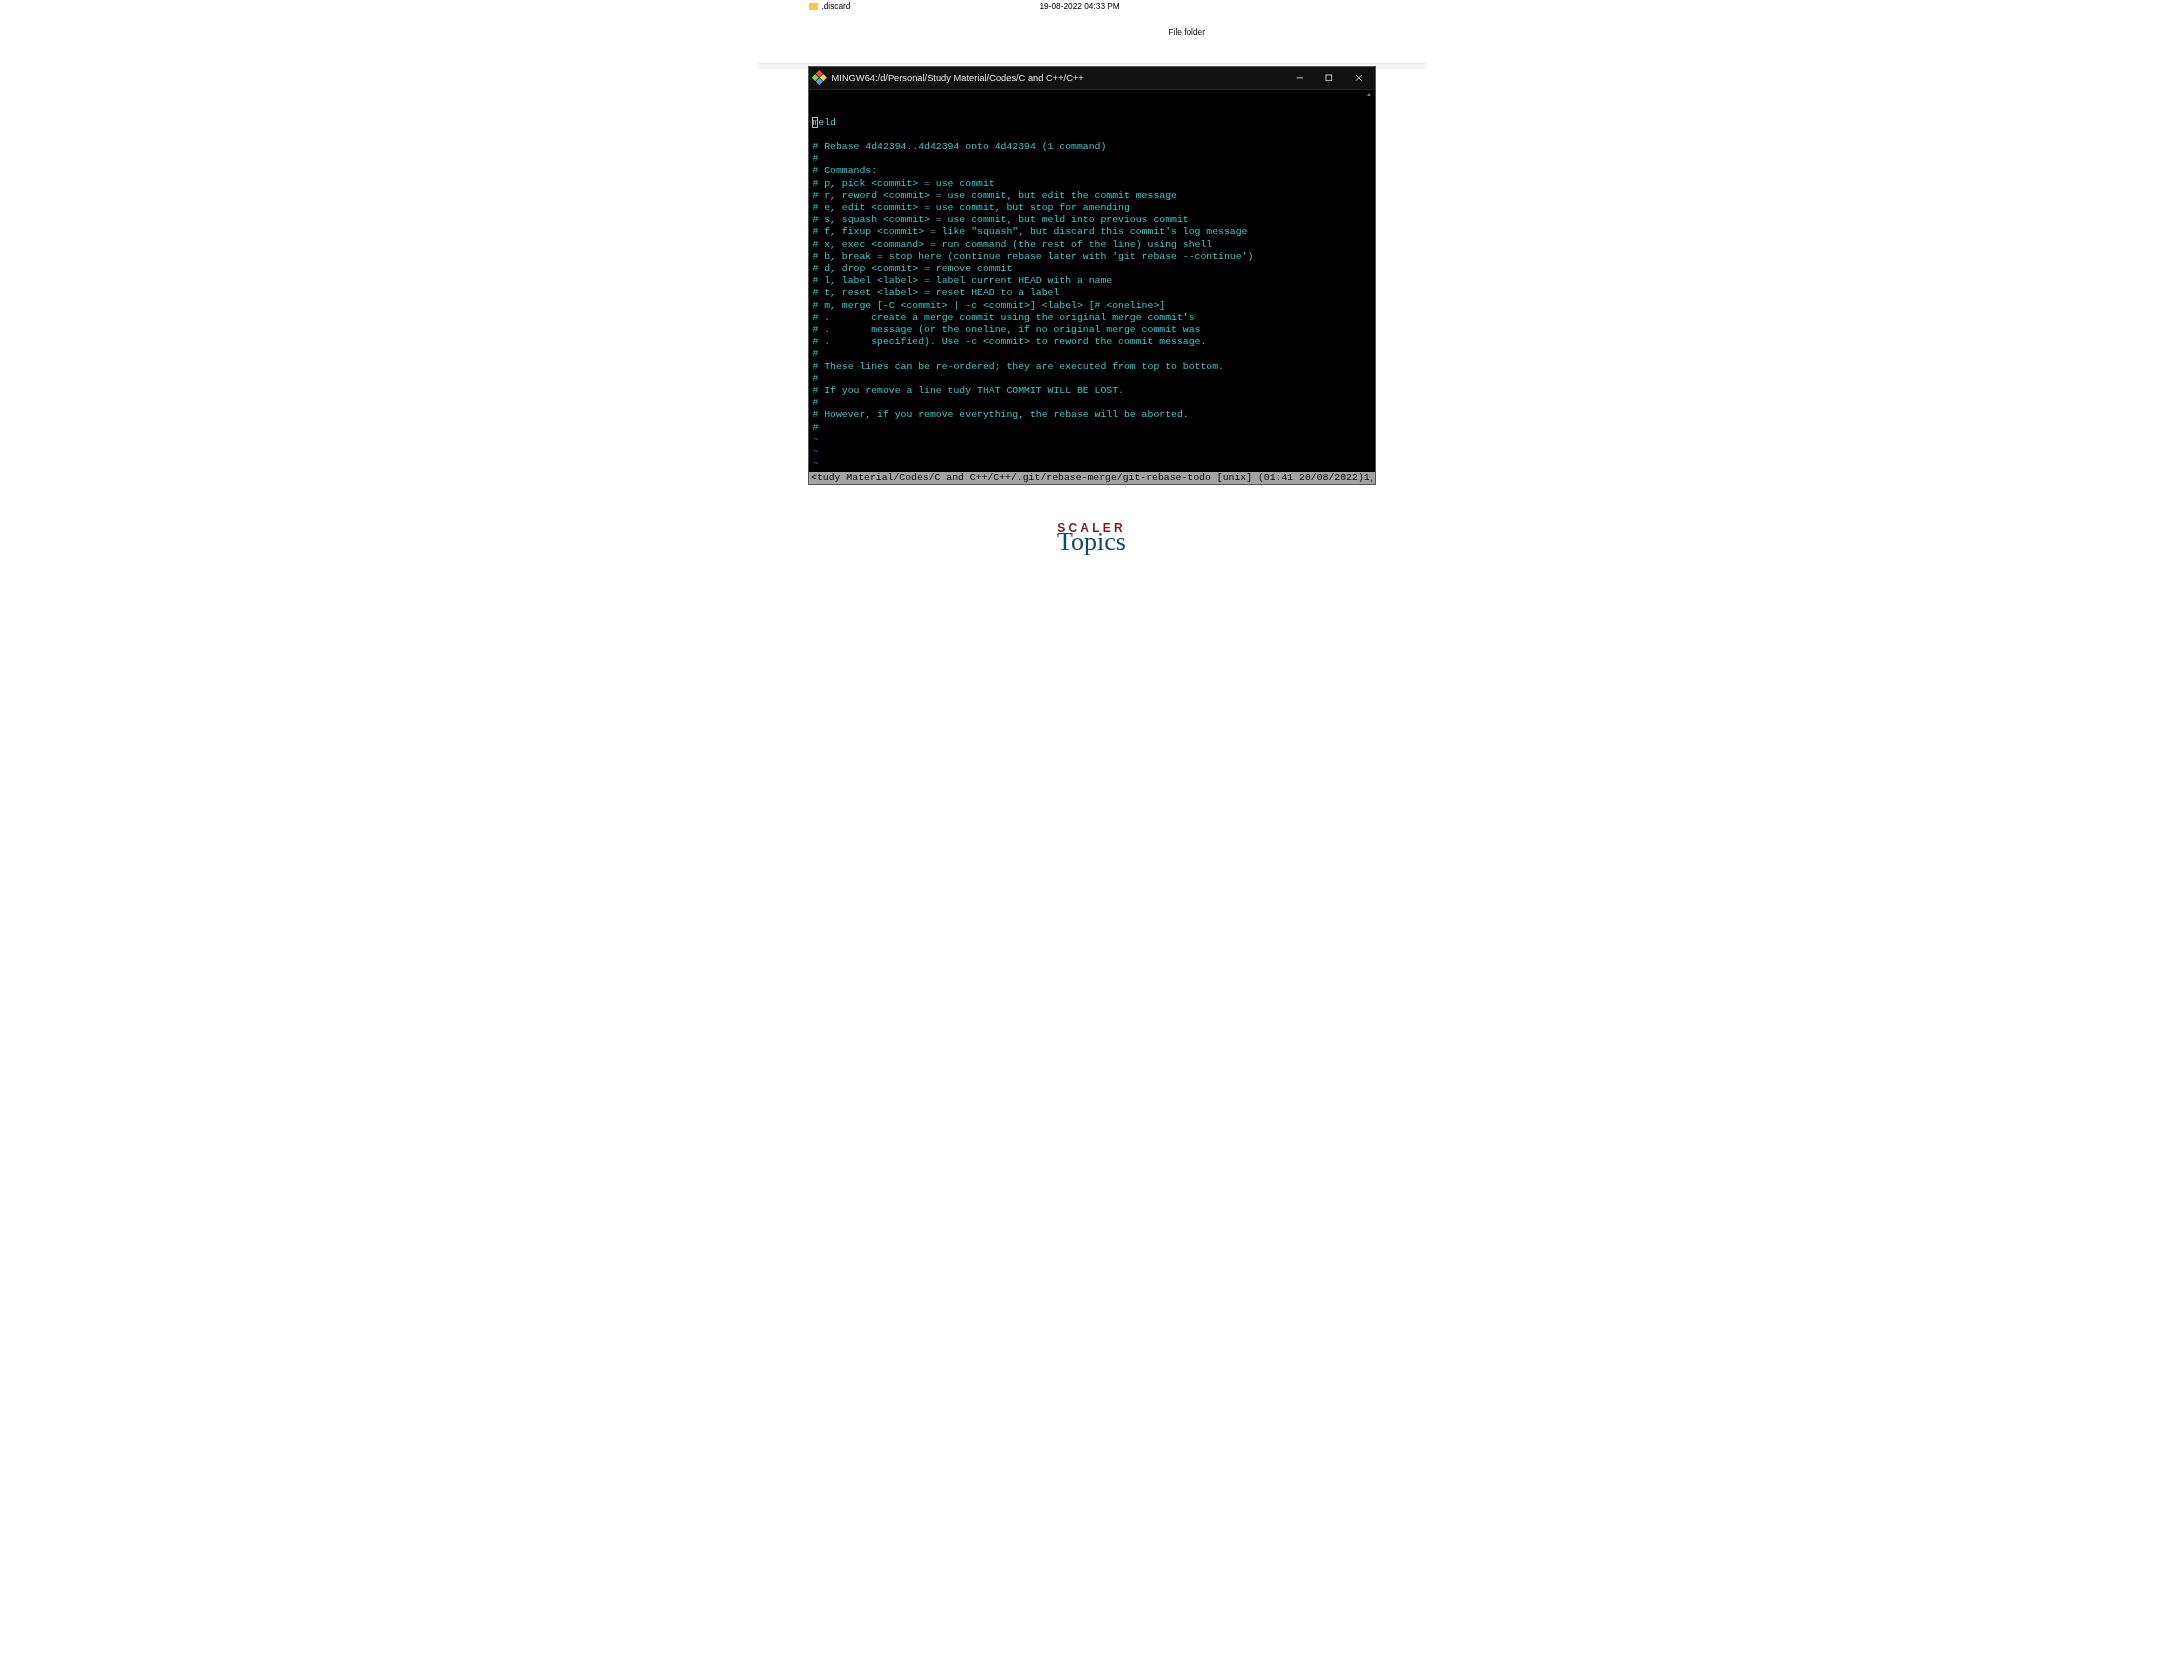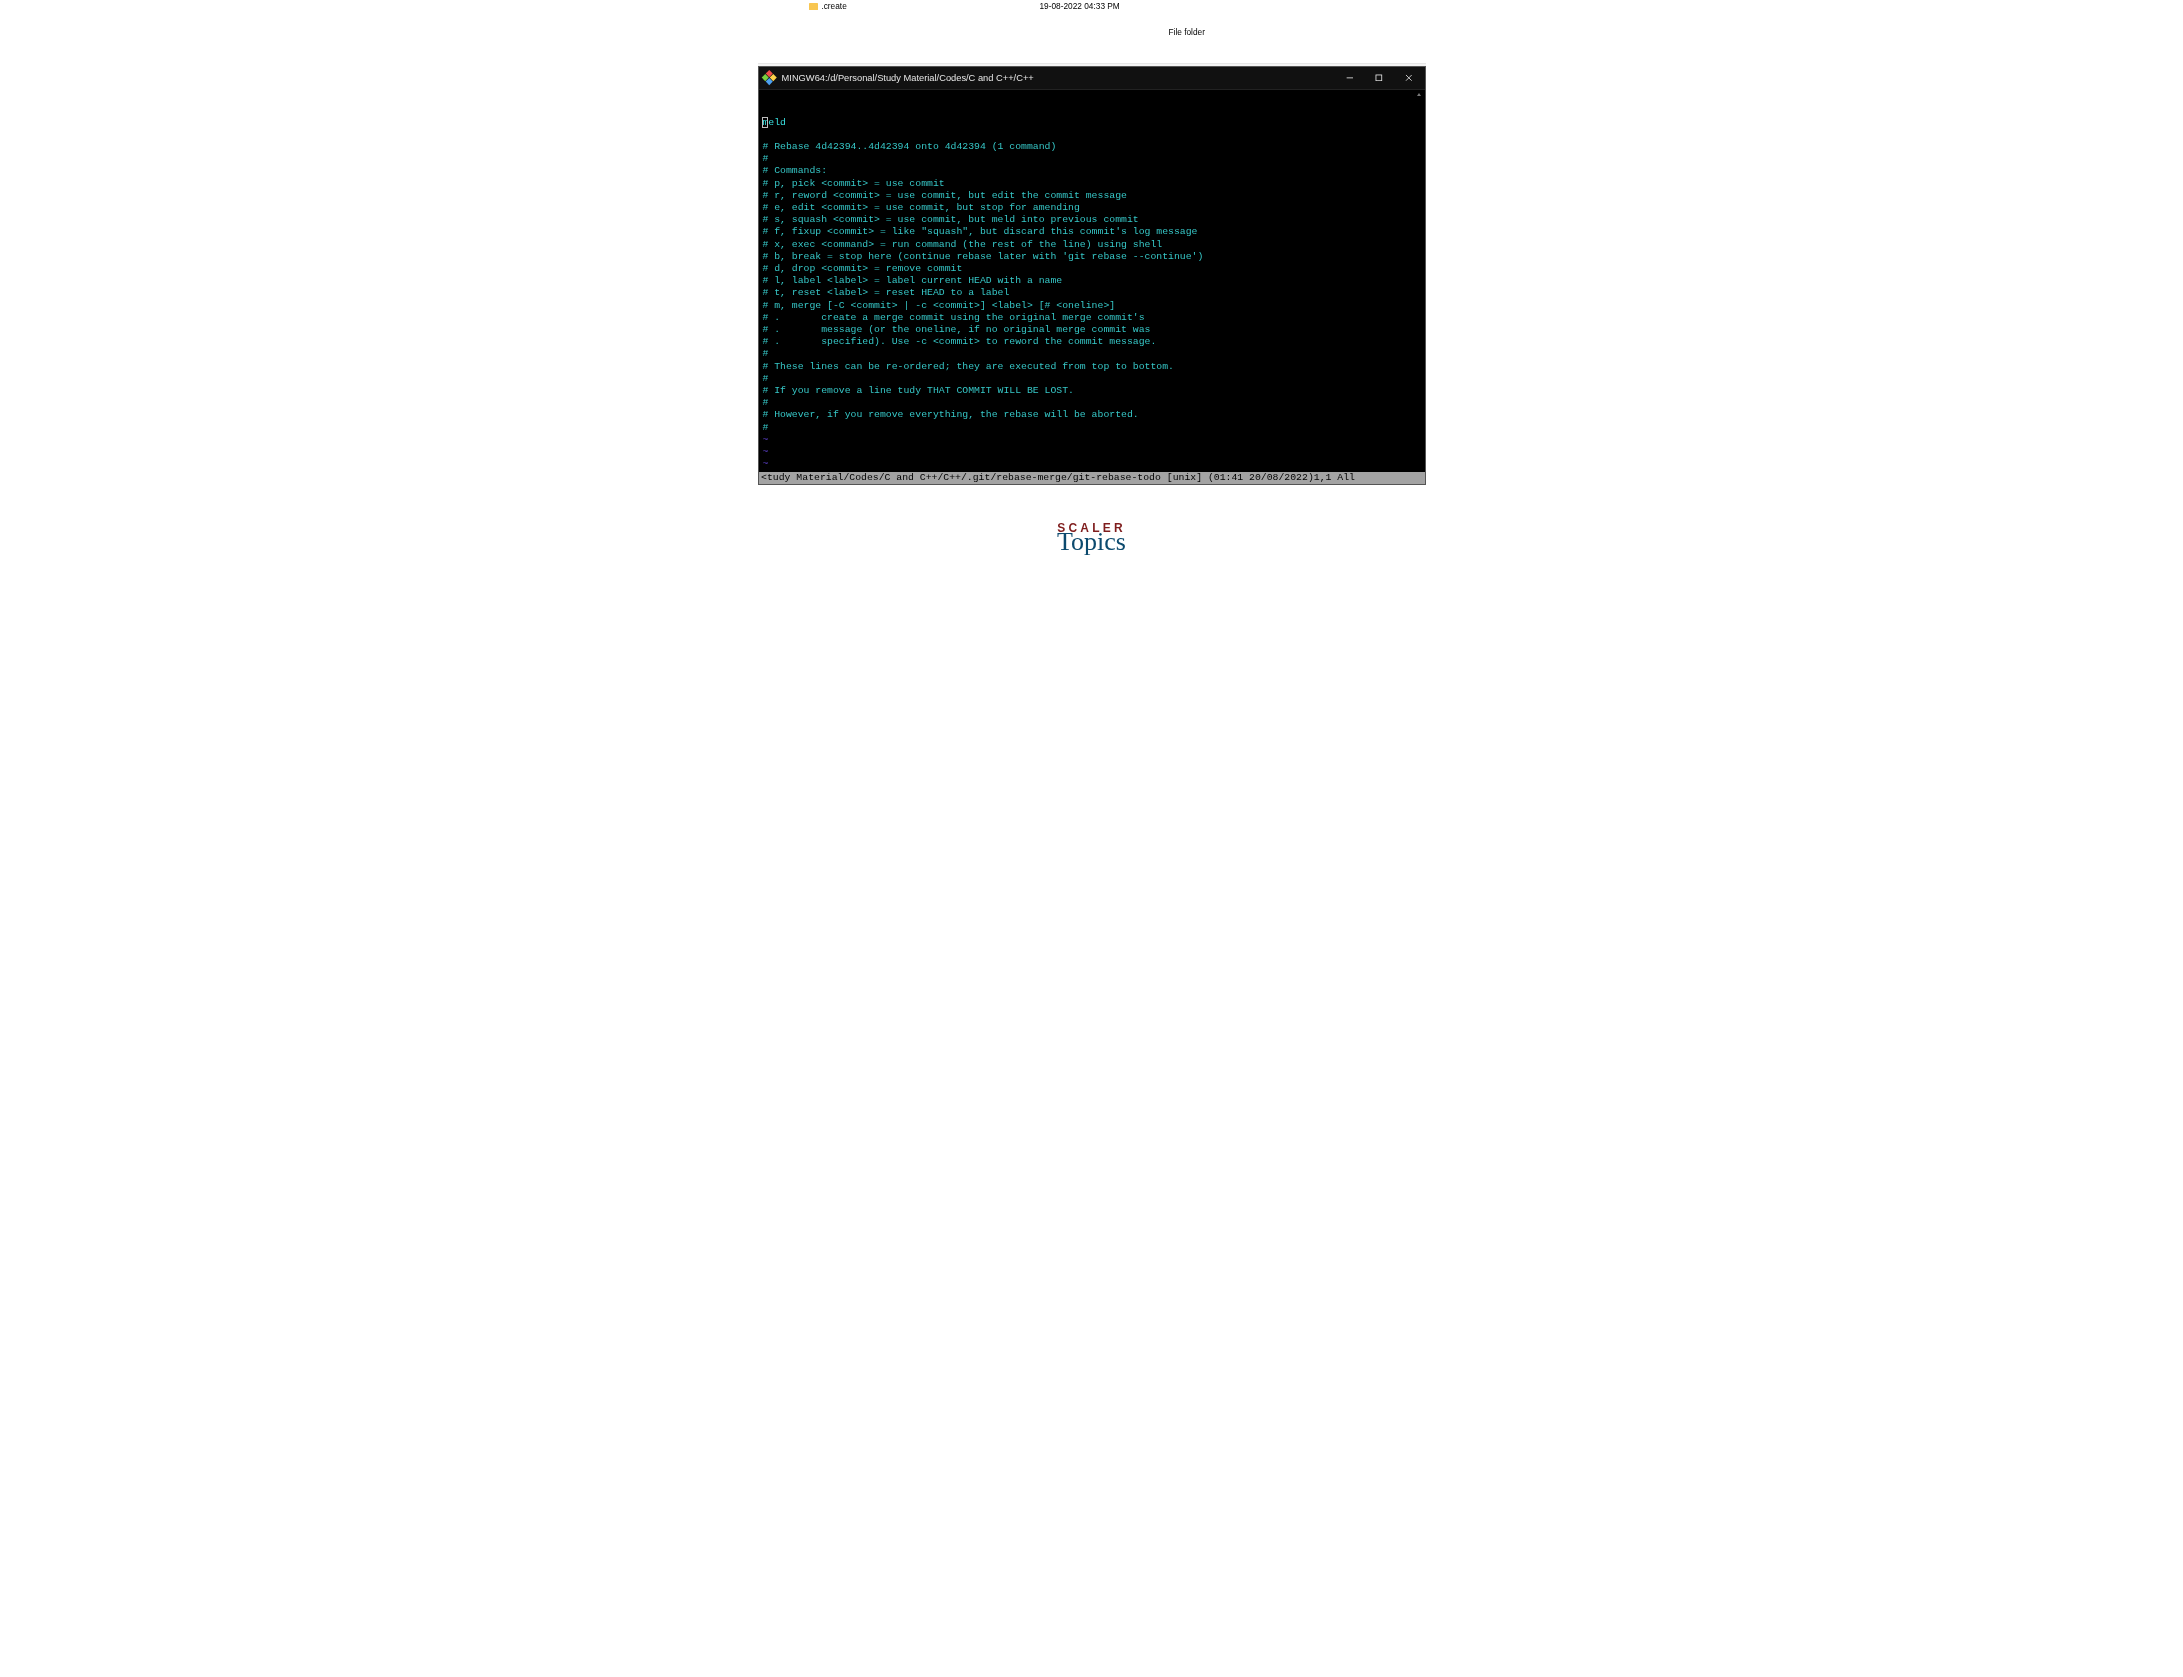--- a/index.html
+++ b/index.html
@@ -50,21 +50,21 @@
   }
   .folder-mini {
     width: 9px;
     height: 7px;
     background: #f8c651;
     border-radius: 0.6px;
     position: relative;
   }
 
   .window {
-    width: 668px;
+    width: 568px;
     background: #000;
     border: 0.6px solid #555;
     position: relative;
     z-index: 1;
   }
   .titlebar {
     height: 23px;
     background: #111;
     display: flex;
     align-items: center;
@@ -168,21 +168,21 @@
   }
 </style>
 </head>
 <body>
 
 <div class="page-wrap">
 
   <div class="explorer-hint">
     <div class="hint-folder">
       <div class="folder-mini"></div>
-      <span class="hint-text" style="position:static;">.create</span>
+      <span class="hint-text" style="position:static;">.discard</span>
     </div>
     <span class="hint-text" style="left:282px;">19-08-2022 04:33 PM</span>
     <span class="hint-text" style="left:411px;margin-top:26px;">File folder</span>
   </div>
   <div class="bg-strip"></div>
 
   <div class="window">
 
     <div class="titlebar">
       <span class="app-icon">

